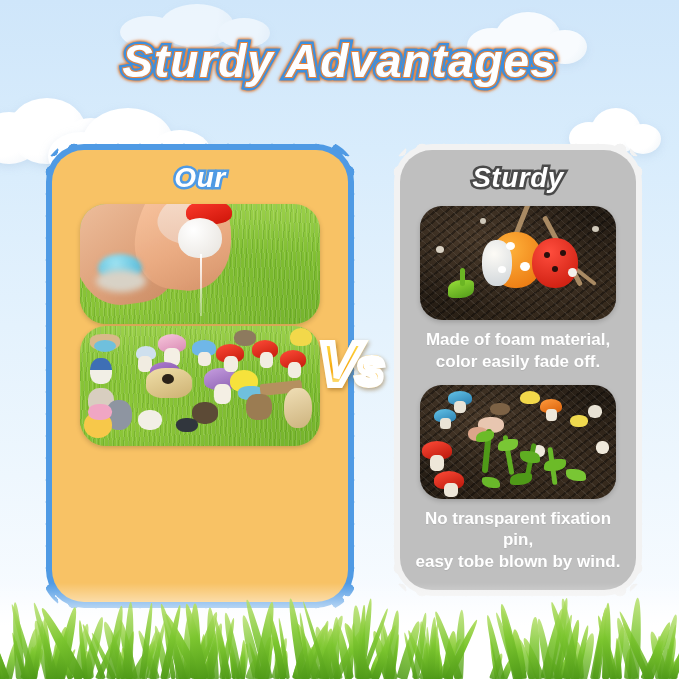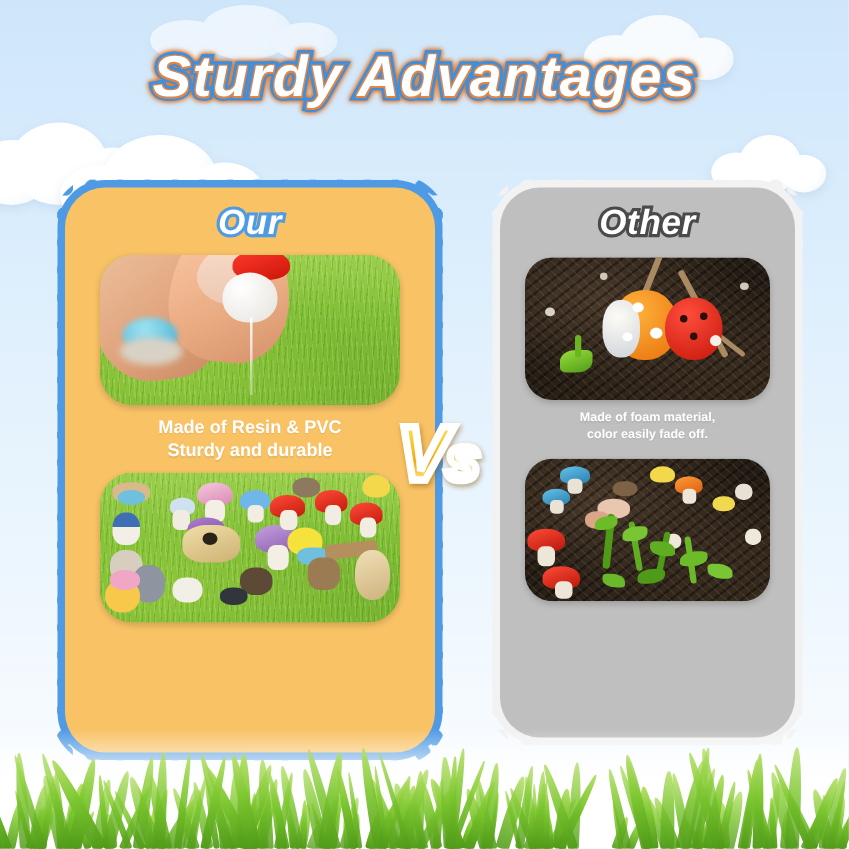--- a/index.html
+++ b/index.html
@@ -123,21 +123,21 @@
   .caption {
     position:relative; z-index:3;
     text-align:center;
     color:#ffffff;
     font-weight:bold;
     font-size:14.5px;
     line-height:1.28;
     padding:9px 10px 6px;
     text-shadow:0 1px 1px rgba(0,0,0,.08);
   }
-  .panel-other .caption { font-size:10px; }
+  .panel-other .caption { font-size:17px; }
 
   
   .scene { position:absolute; inset:0; }
 
   
   .moss {
     position:absolute; inset:0;
     background:
       radial-gradient(ellipse at 20% 80%, #8fc93a 0%, rgba(143,201,58,0) 55%),
       radial-gradient(ellipse at 70% 90%, #7ab82e 0%, rgba(122,184,46,0) 60%),
@@ -260,21 +260,20 @@
 
           <div class="blob" style="left:98px; top:14px; width:44px; height:40px; background:radial-gradient(circle at 35% 30%,#ffffff,#e6e2dc); border-radius:50% 50% 46% 46%;"></div>
 
           <div class="pin" style="left:120px; top:50px; height:62px;"></div>
 
           <div class="blob" style="left:18px; top:50px; width:44px; height:28px; background:radial-gradient(circle at 40% 35%,#9fe3f2,#49b4d6); filter:blur(2px);"></div>
           <div class="blob" style="left:16px; top:66px; width:50px; height:22px; background:#d8d2c6; filter:blur(3px);"></div>
         </div>
       </div>
 
-      <div class="caption">Made of Resin &amp; PVC<br>Sturdy and durable</div>
 
       <div class="photo" style="margin-top:2px">
         <div class="scene">
           <div class="moss"></div>
           <div class="blob" style="left:10px;  top:8px;  width:30px; height:16px; background:#d9b98a; border-radius:40%;"></div>
           <div class="blob" style="left:14px;  top:14px; width:22px; height:12px; background:#6fc0dd;"></div>
           <div class="blob" style="left:10px;  top:32px; width:22px; height:26px; background:linear-gradient(180deg,#3e6fb5 0%,#3e6fb5 45%,#f2efe6 46%,#f2efe6 100%); border-radius:45% 45% 40% 40%;"></div>
           <div class="blob" style="left:56px;  top:20px; width:20px; height:14px; background:#cfe0ee; border-radius:50% 50% 35% 35%;"></div>
           <div class="blob" style="left:58px;  top:30px; width:14px; height:16px; background:#f1ece1; border-radius:35%;"></div>
           <div class="blob" style="left:78px;  top:8px;  width:28px; height:18px; background:linear-gradient(160deg,#f7c7dc,#d98ab4); border-radius:50% 50% 35% 35%;"></div>
@@ -309,21 +308,21 @@
           <div class="blob" style="left:8px;   top:78px; width:24px; height:16px; background:#f0a6c4; border-radius:45%;"></div>
         </div>
       </div>
 
     </div>
   </div>
 
   <div class="panel panel-other">
     <div class="scallop"></div>
     <div class="body">
-      <div class="panel-head">Other</div>
+      <div class="panel-head">Sturdy</div>
 
       <div class="photo" style="margin-top:12px">
         <div class="scene">
           <div class="soil"></div>
           <div class="stick" style="left:96px; top:-4px; width:5px; height:52px; transform:rotate(22deg);"></div>
           <div class="stick" style="left:140px; top:6px; width:5px; height:78px; transform:rotate(-28deg);"></div>
           <div class="stick" style="left:150px; top:30px; width:4px; height:60px; transform:rotate(-52deg);"></div>
           <div class="blob" style="left:70px; top:26px; width:52px; height:56px; background:radial-gradient(circle at 35% 30%,#ffb33c,#e8700a); border-radius:48%;"></div>
           <div class="blob" style="left:62px; top:34px; width:30px; height:46px; background:radial-gradient(circle at 40% 30%,#fdfbf6,#cdd3d8); border-radius:45%;"></div>
           <div class="blob" style="left:86px; top:36px; width:9px; height:8px; background:#fff;"></div>
@@ -373,20 +372,21 @@
           <div class="blob" style="left:56px; top:46px; width:18px; height:11px; background:#6cbb28; border-radius:60% 20% 60% 20%;"></div>
           <div class="blob" style="left:78px; top:54px; width:20px; height:12px; background:#79c634; border-radius:60% 20% 60% 20%;"></div>
           <div class="blob" style="left:100px;top:66px; width:20px; height:12px; background:#5fae22; border-radius:20% 60% 20% 60%;"></div>
           <div class="blob" style="left:124px;top:74px; width:22px; height:12px; background:#6cbb28; border-radius:60% 20% 60% 20%;"></div>
           <div class="blob" style="left:146px;top:84px; width:20px; height:12px; background:#79c634; border-radius:20% 60% 20% 60%;"></div>
           <div class="blob" style="left:90px; top:88px; width:22px; height:12px; background:#4f9a18; border-radius:60% 20% 60% 20%;"></div>
           <div class="blob" style="left:62px; top:92px; width:18px; height:11px; background:#69b92a; border-radius:20% 60% 20% 60%;"></div>
         </div>
       </div>
 
+      <div class="caption">No transparent fixation pin,<br>easy tobe blown by wind.</div>
     </div>
   </div>
 
   <div class="vs"><span>V</span><span class="s">s</span></div>
 
   <div class="grassband">
     <div class="haze"></div>
     <div id="grass-blades">
         <div class="blade" style="left: 164.173px; height: 53.8632px; width: 6.65522px; transform: rotate(-20.6381deg) skewX(-7.93037deg); opacity: 0.81; z-index: 54;"></div>
         <div class="blade" style="left: 552.661px; height: 66.4983px; width: 5.66351px; transform: rotate(13.4372deg) skewX(-0.0736463deg); opacity: 0.8; z-index: 66;"></div>

